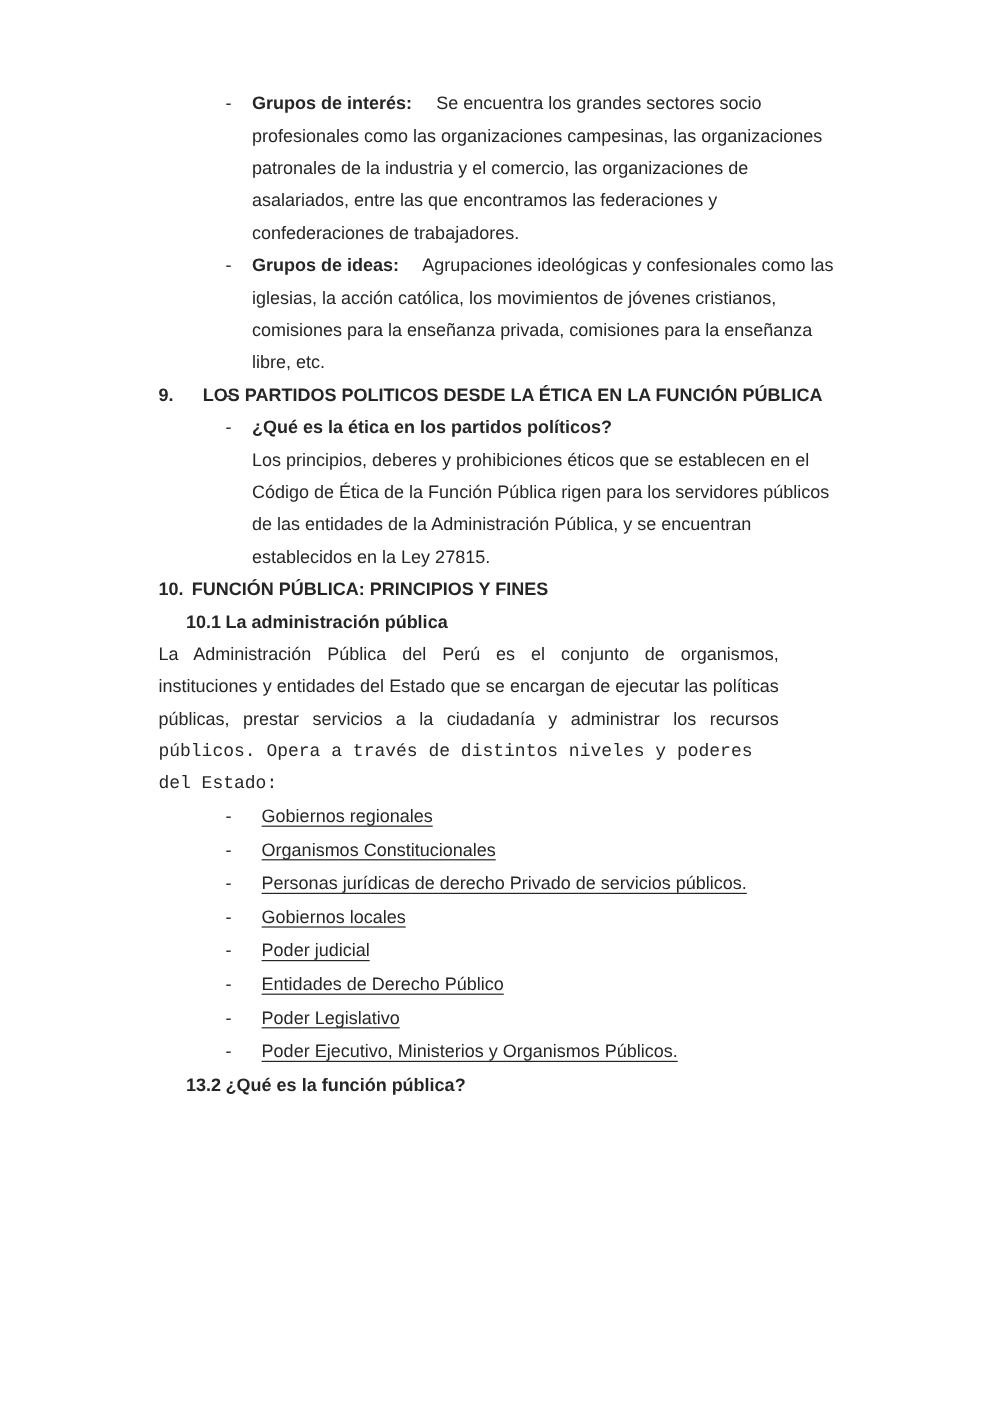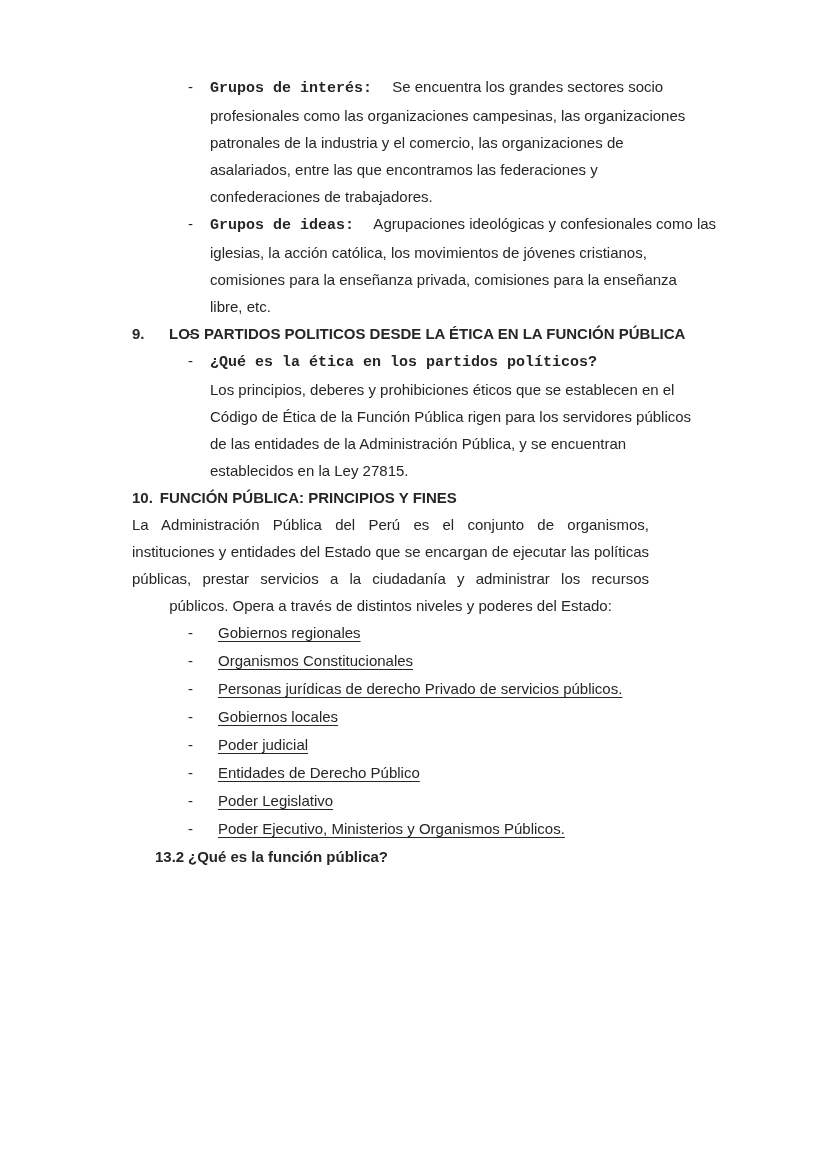--- a/index.html
+++ b/index.html
@@ -3,36 +3,36 @@
 <meta charset="utf-8">
 <style>
   html, body { margin:0; padding:0; background:#ffffff; }
   .page {
     width:828px; height:1171px; background:#ffffff; overflow:hidden;
     font-family:"Liberation Sans","DejaVu Sans",sans-serif;
     font-size:15px; line-height:27px; color:#262626; position:relative;
   }
   .doc { padding:73px 90px 0 132px; }
   .repeat { display:contents; }
-  .b { font-weight:bold;font-family:Liberation Mono, monospace; }
+  .b { font-weight:bold; }
   .h { white-space:nowrap; font-weight:bold; }
   .h .num { display:inline-block; width:37px; font-weight:bold; }
   .h.wide .num { width:auto; padding-right:7px; }
   .hsub { margin-left:23px; white-space:nowrap; font-weight:bold; }
   .hsub .num { display:inline-block; width:33px; font-weight:bold; }
   .li { position:relative; padding-left:78px; }
   .li .dash { position:absolute; left:56px; top:0; }
   .t { white-space:pre-line;margin-left:16px; }
   .para { padding-left:78px; white-space:pre-line; }
   .u-item { position:relative; padding-left:86px; line-height:28px; }
   .u-item .dash { position:absolute; left:56px; top:0; }
   .u { text-decoration:underline; text-underline-offset:3px; }
   .jpara { width:517px; }
   .jline { text-align:justify; text-align-last:justify; }
-  .jlast { text-align:center; }
+  .jlast { text-align:left;font-family:Liberation Mono, monospace; }
 </style>
 </head>
 <body>
 
 <div class="page">
   <div class="doc">
 
     <div class="repeat">
       
     
@@ -64,20 +64,23 @@
     </div>
     <div class="para">Los principios, deberes y prohibiciones éticos que se establecen en el
 Código de Ética de la Función Pública rigen para los servidores públicos
 de las entidades de la Administración Pública, y se encuentran
 establecidos en la Ley 27815.</div>
 
     <div class="h wide">
       <span class="num">10.</span><span>FUNCIÓN PÚBLICA: PRINCIPIOS Y FINES</span>
     </div>
 
+    <div class="hsub">
+      <span class="num">10.1</span><span>La administración pública</span>
+    </div>
 
     <div class="jpara">
       <div class="jline">La Administración Pública del Perú es el conjunto de organismos,</div>
       <div class="jline">instituciones y entidades del Estado que se encargan de ejecutar las políticas</div>
       <div class="jline">públicas, prestar servicios a la ciudadanía y administrar los recursos</div>
       <div class="jlast">públicos. Opera a través de distintos niveles y poderes del Estado:</div>
     </div>
 
     <div class="repeat">
       

